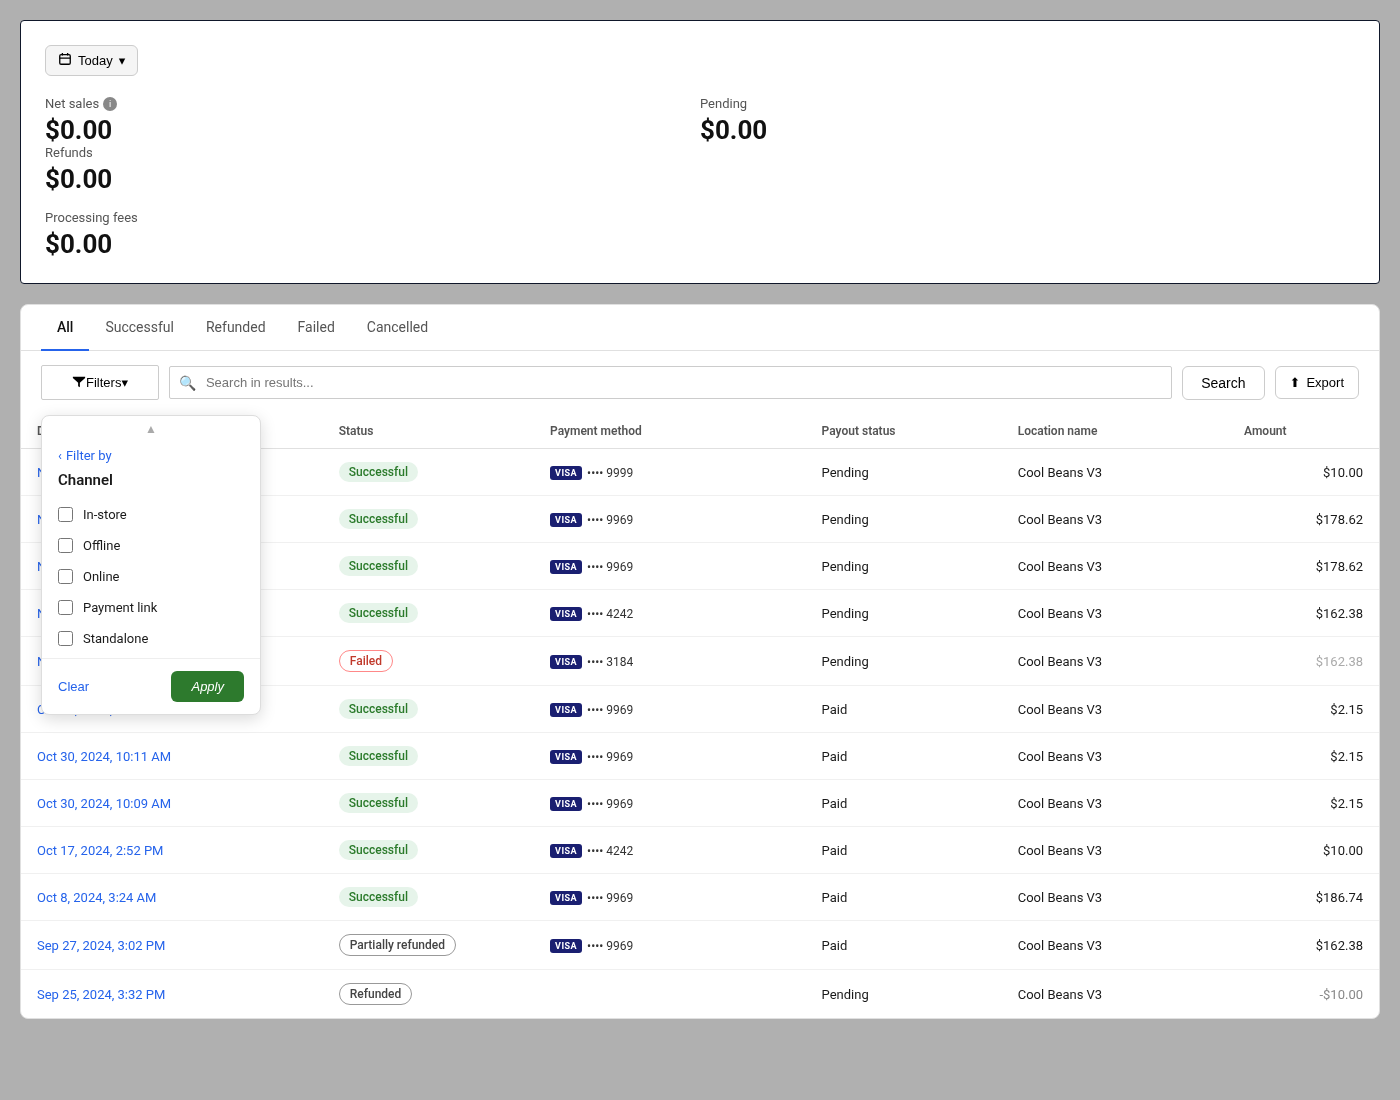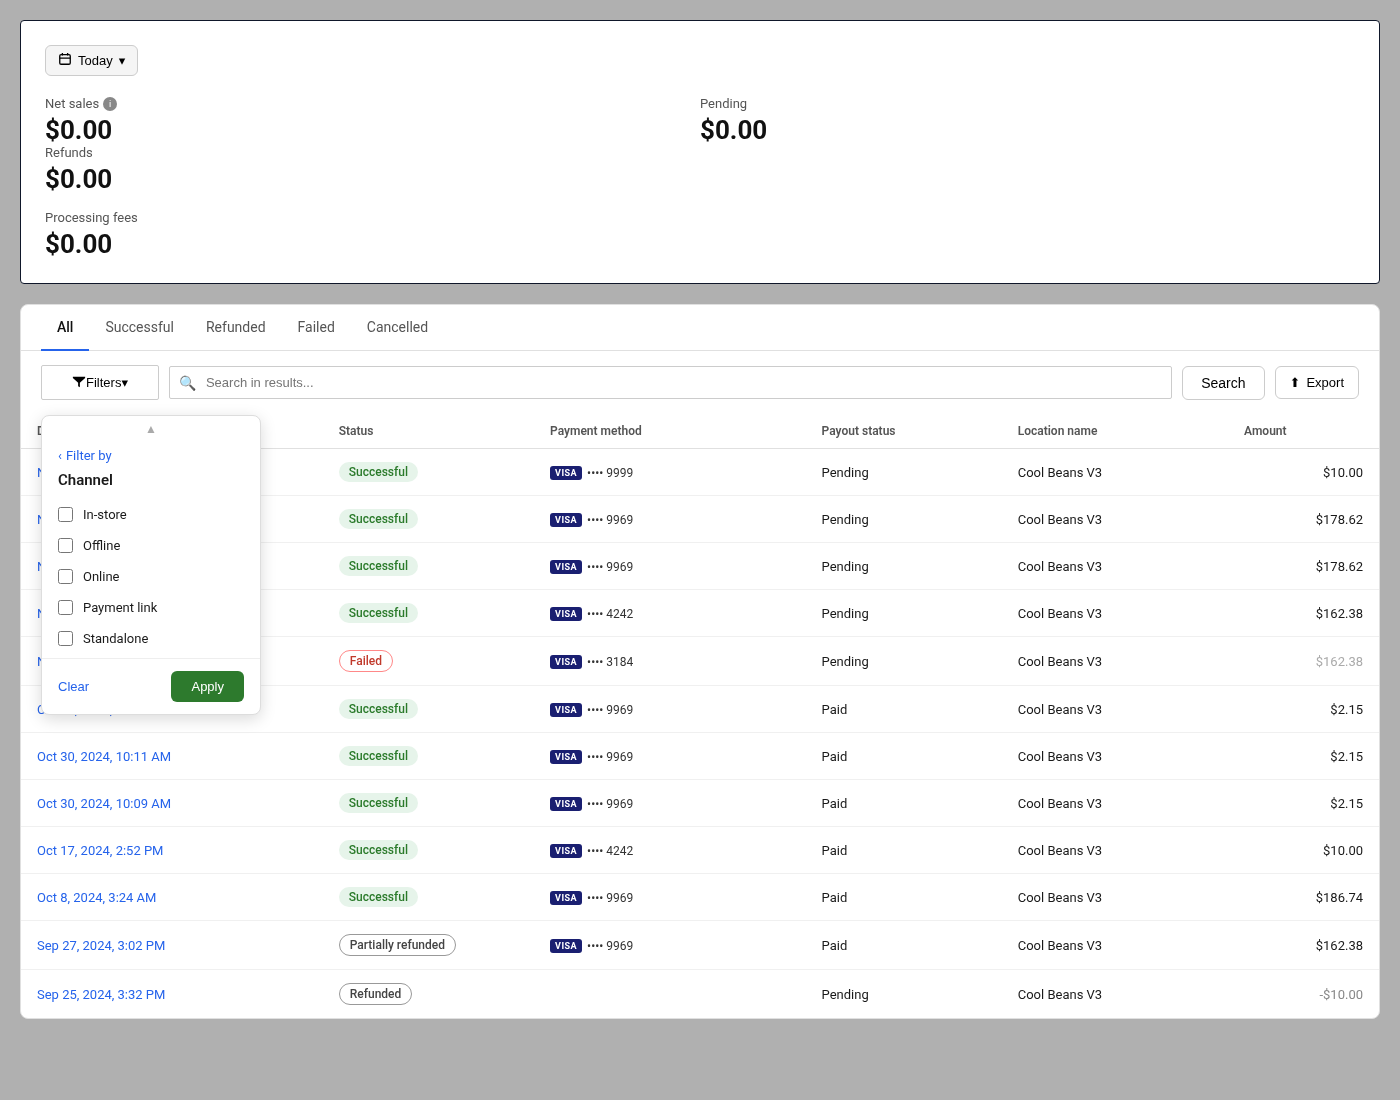--- a/index.html
+++ b/index.html
@@ -214,20 +214,21 @@
     }
     .apply-btn {
       background: #2d7a2d;
       color: #fff;
       border: none;
       border-radius: 6px;
       padding: 8px 20px;
       cursor: pointer;
       font-size: 13px;
       font-weight: 500;
+      font-style: italic;
     }
 
     
     .data-table {
       width: 100%;
       border-collapse: collapse;
     }
     .data-table th {
       text-align: left;
       padding: 10px 16px;

